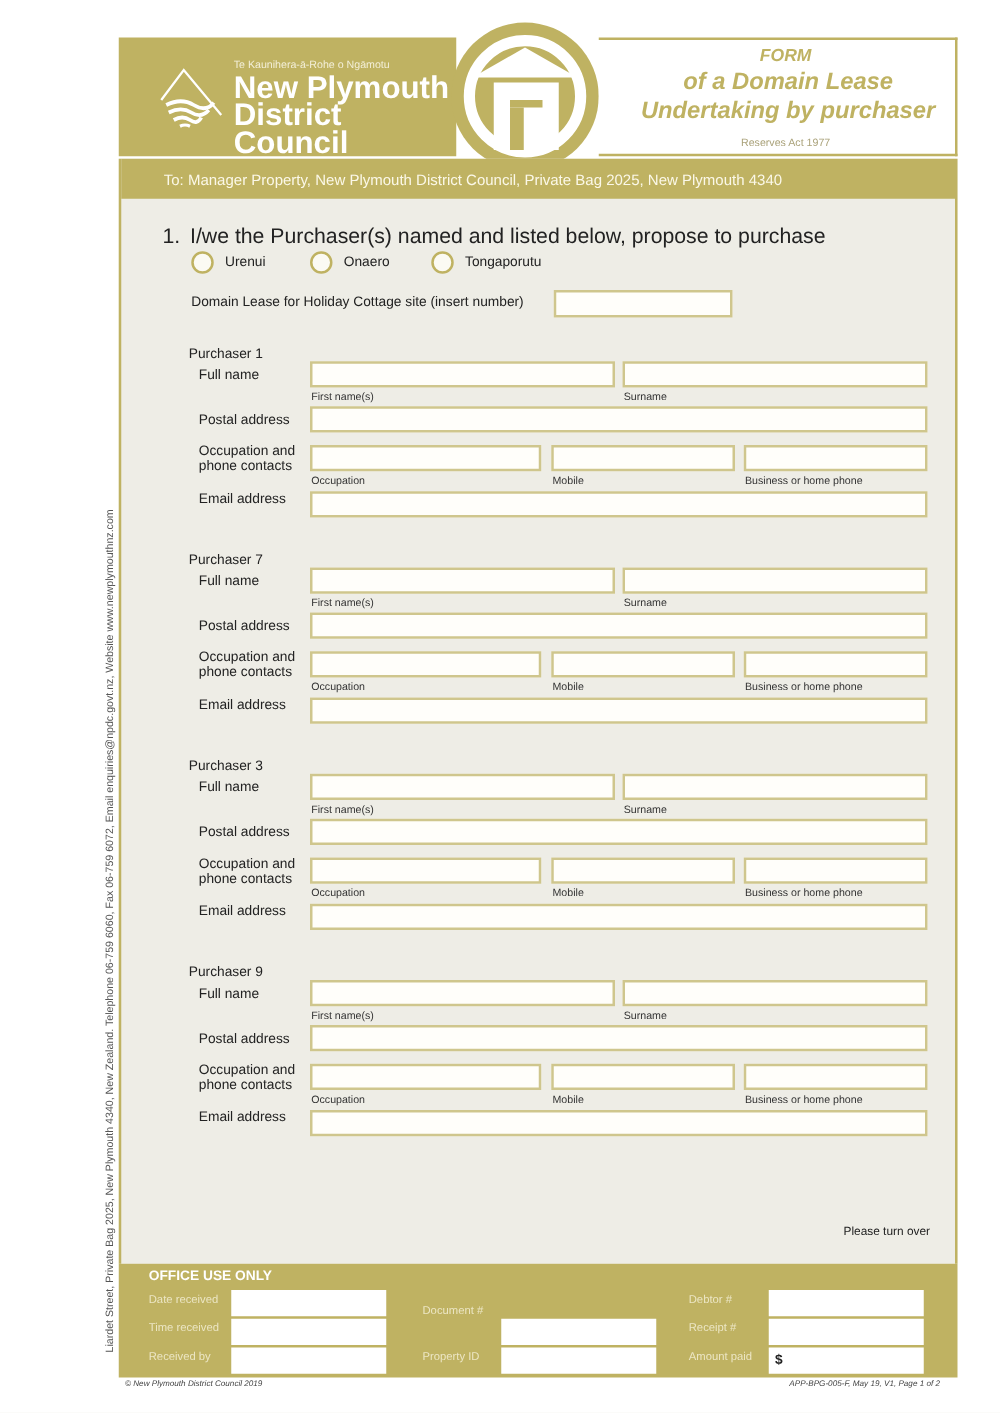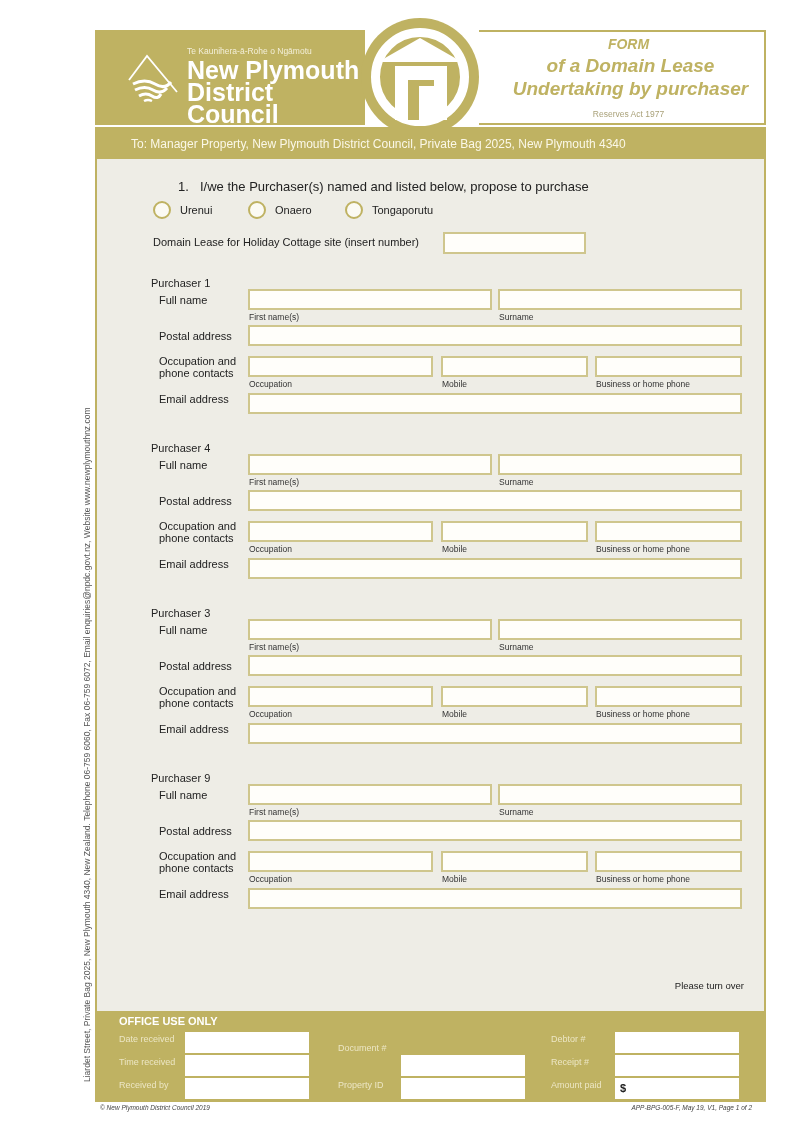--- a/index.html
+++ b/index.html
@@ -19,21 +19,21 @@
   .house-circle svg { position: absolute; left: 0; top: 0; }
   .title-box { position: absolute; left: 384px; top: 0; width: 287px; height: 95px; border: 2px solid #bfb262; border-left: none; background: #fff; }
   .title-box .form-lbl { position: absolute; left: 0; width: 100%; top: 4px; text-align: center; font-size: 14px; font-style: italic; font-weight: bold; color: #bfb262; padding-left: 14px; }
   .title-box .title { position: absolute; left: 0; width: 100%; top: 22px; text-align: center; font-size: 19px; font-style: italic; font-weight: bold; color: #bfb262; line-height: 23px; padding-left: 18px; }
   .title-box .act { position: absolute; left: 0; width: 100%; top: 77px; text-align: center; font-size: 8.5px; color: #aaa27a; padding-left: 14px; }
 
   
   .body-box { position: absolute; left: 0; top: 97px; width: 671px; height: 884px; background: #eeede6; border-left: 2px solid #bfb262; border-right: 2px solid #bfb262; }
   .to-bar { position: absolute; left: 0; top: 0; width: 100%; height: 32px; background: #bfb262; color: #fbf8e8; font-size: 12px; padding: 10px 0 0 34px; }
 
-  .q1 { position: absolute; left: 33px; top: 52px; font-size: 13px; color: #222; margin-left: 48px; }
+  .q1 { position: absolute; left: 33px; top: 52px; font-size: 17px; color: #222; }
   .q1 .num { display: inline-block; width: 22px; }
   .radios { position: absolute; left: 56px; top: 74px; height: 20px; }
   .radio { position: absolute; top: 0; display: flex; align-items: center; cursor: pointer; }
   .radio .circ { width: 18px; height: 18px; border-radius: 50%; border: 2px solid #bfb262; background: #fbfaf3; margin-right: 9px; }
   .radio .lbl { font-size: 11px; }
   .lease-row { position: absolute; left: 56px; top: 105px; width: 440px; height: 22px; }
   .lease-row .lbl { position: absolute; left: 0; top: 4px; font-size: 11px; }
   .inbox { position: absolute; background: #fffefa; border: 2px solid #cfc68d; cursor: text; }
 
   .purchaser { position: absolute; left: 0; width: 100%; height: 140px; }
@@ -142,21 +142,21 @@
       <div class="inbox" style="left:344px; top:79px; width:147px; height:21px;"></div>
       <div class="inbox" style="left:498px; top:79px; width:147px; height:21px;"></div>
       <div class="sub" style="left:152px; top:102px">Occupation</div>
       <div class="sub" style="left:345px; top:102px">Mobile</div>
       <div class="sub" style="left:499px; top:102px">Business or home phone</div>
       <div class="flabel" style="top:116px">Email address</div>
       <div class="inbox" style="left:151px; top:116px; width:494px; height:21px;"></div>
     </div>
 
     <div class="purchaser" style="top:315px">
-      <div class="ptitle">Purchaser 4</div>
+      <div class="ptitle">Purchaser 7</div>
       <div class="flabel" style="top:17px">Full name</div>
       <div class="inbox" style="left:151px; top:12px; width:244px; height:21px;"></div>
       <div class="inbox" style="left:401px; top:12px; width:244px; height:21px;"></div>
       <div class="sub" style="left:152px; top:35px">First name(s)</div>
       <div class="sub" style="left:402px; top:35px">Surname</div>
       <div class="flabel" style="top:53px">Postal address</div>
       <div class="inbox" style="left:151px; top:48px; width:494px; height:21px;"></div>
       <div class="flabel" style="top:78px">
           <div>Occupation and</div>
           <div>phone contacts</div>

